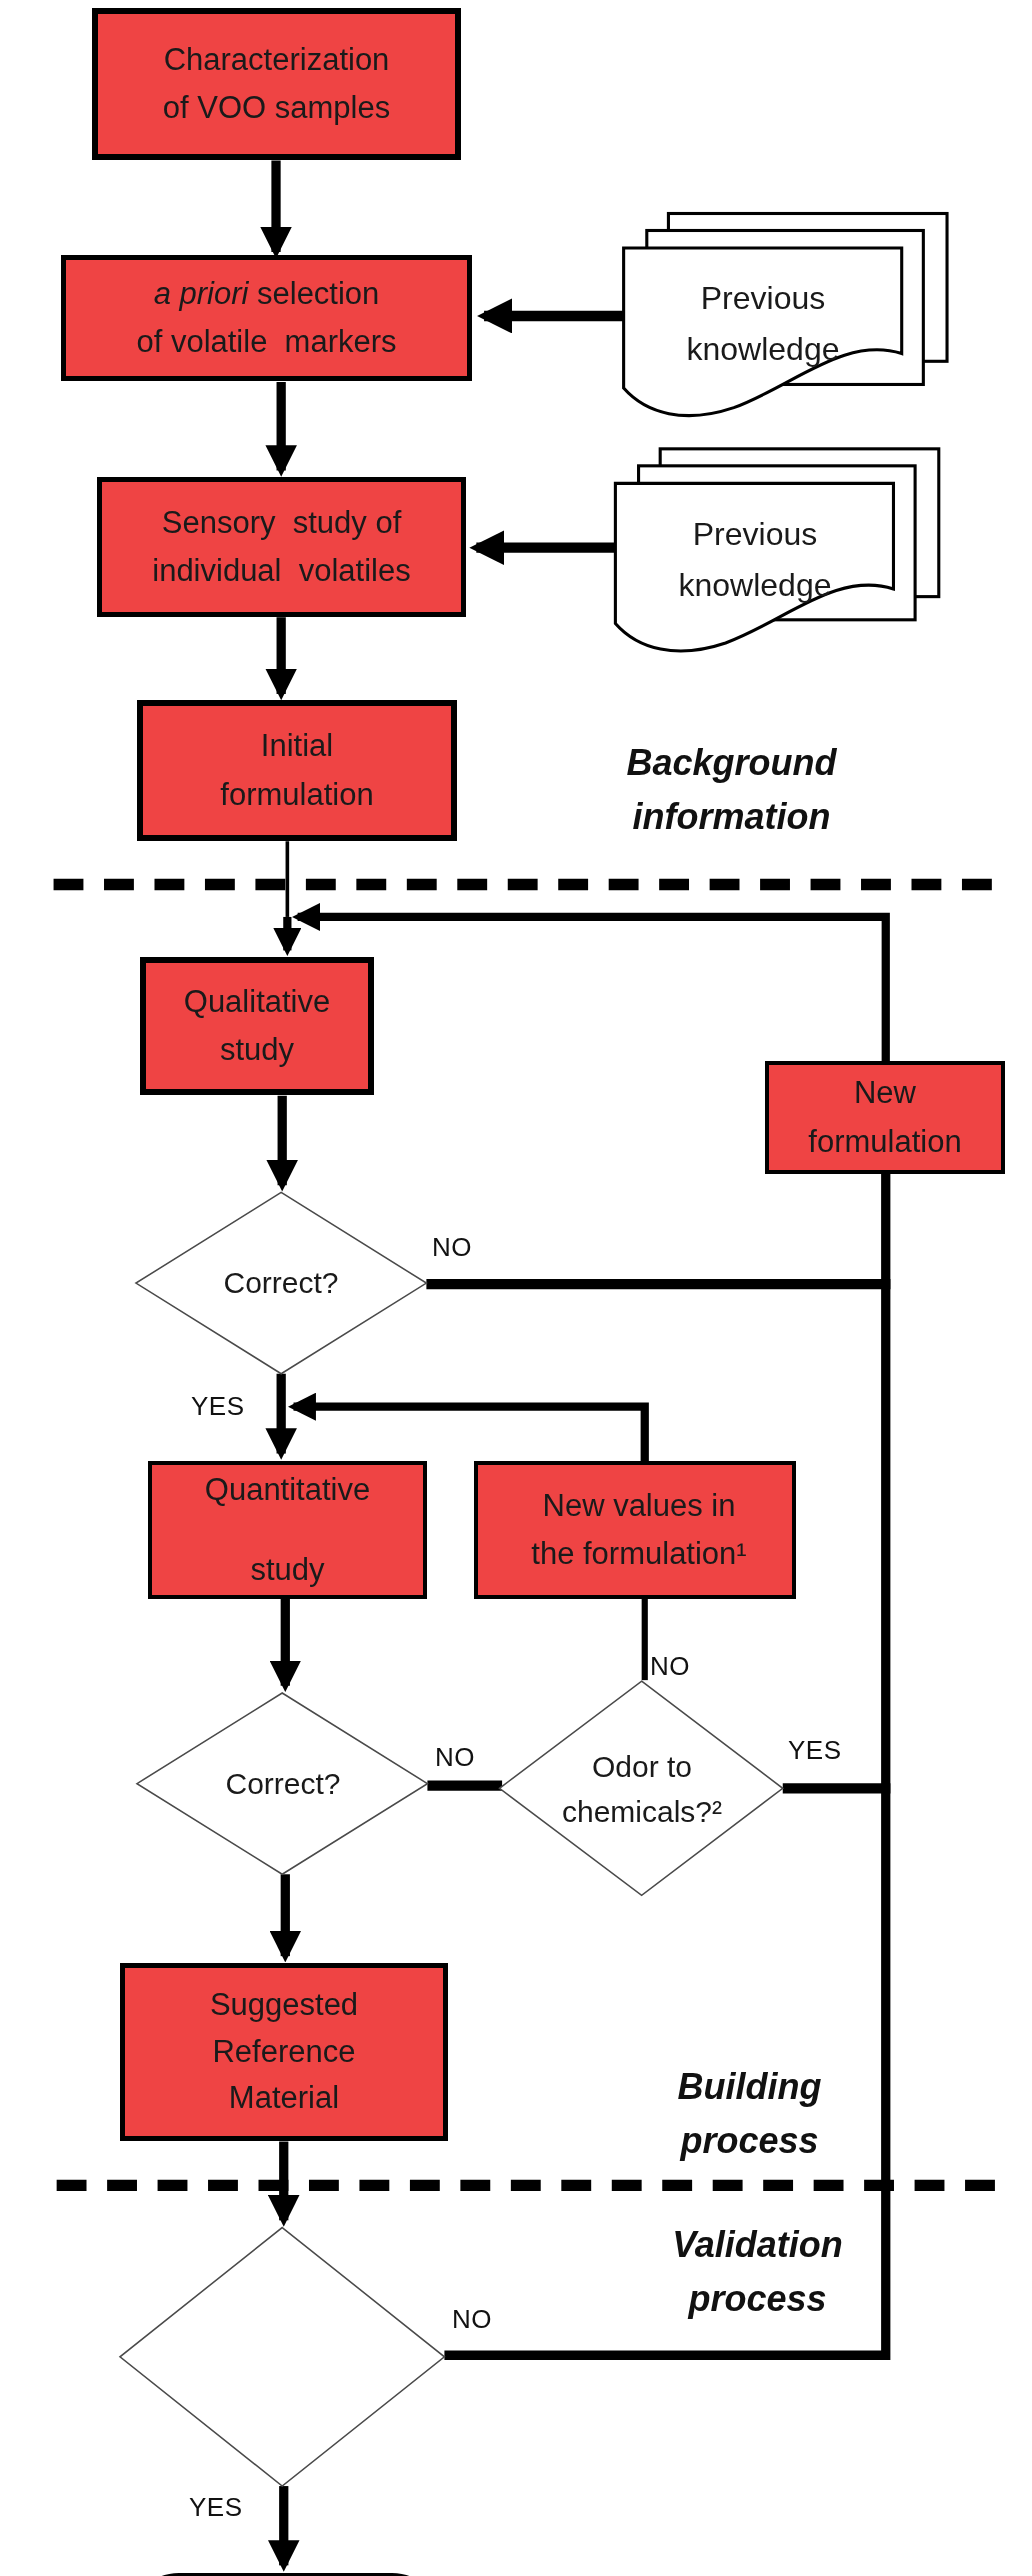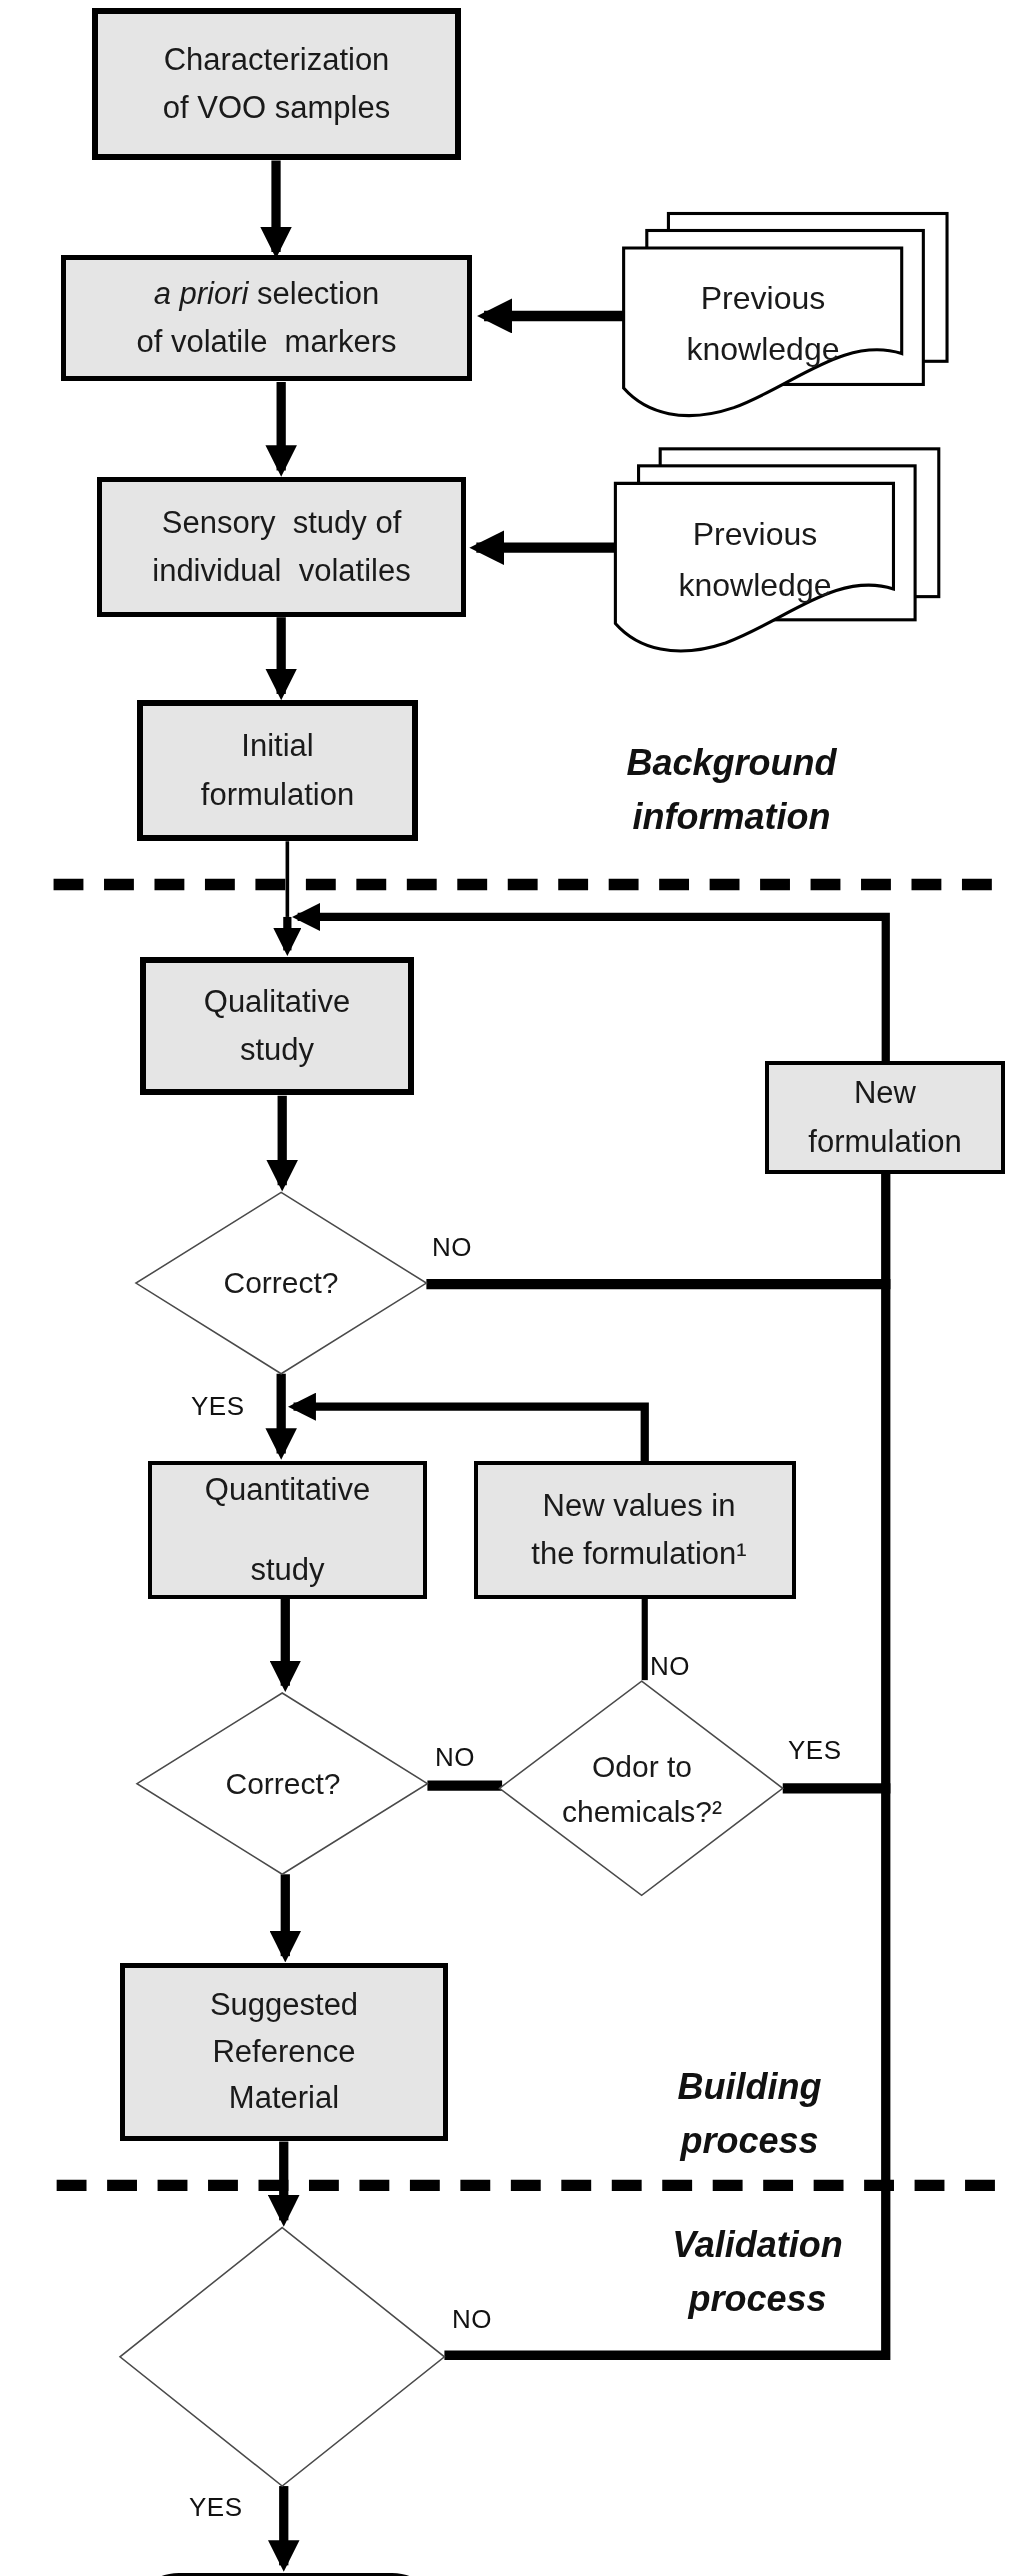--- a/index.html
+++ b/index.html
@@ -9,21 +9,21 @@
     height:2732px;
     background:#ffffff;
     font-family:"Liberation Sans", sans-serif;
     color:#1a1a1a;
     overflow:hidden;
   }
   #wires{position:absolute;left:0;top:0;width:1032px;height:2732px;}
   .box{
     position:absolute;
     box-sizing:border-box;
-    background:#e5e5e5;
+    background:#ef4444;
     border:5.2px solid #000000;
     display:flex;
     flex-direction:column;
     align-items:center;
     justify-content:center;
     text-align:center;
     font-size:31px;
     line-height:1.55;
     color:#1a1a1a;
   }
@@ -139,26 +139,26 @@
   <div class="box" style="left:61px;top:255px;width:411px;height:126px;border-width:5.2px;">
     <div class="ln"><span class="it">a priori</span><span> selection</span></div>
     <div class="ln">of volatile  markers</div>
   </div>
 
   <div class="box" style="left:97px;top:477px;width:369px;height:140px;border-width:5.2px;">
     <div class="ln">Sensory  study of</div>
     <div class="ln">individual  volatiles</div>
   </div>
 
-  <div class="box" style="left:137px;top:700px;width:281px;height:141px;border-width:6.2px;">
+  <div class="box" style="left:137px;top:700px;width:320px;height:141px;border-width:6.2px;">
     <div class="ln">Initial</div>
     <div class="ln">formulation</div>
   </div>
 
-  <div class="box" style="left:140px;top:957px;width:274px;height:138px;border-width:6.7px;">
+  <div class="box" style="left:140px;top:957px;width:234px;height:138px;border-width:6.7px;">
     <div class="ln">Qualitative</div>
     <div class="ln">study</div>
   </div>
 
   <div class="box" style="left:765px;top:1061px;width:240px;height:113px;border-width:4.1px;">
     <div class="ln">New</div>
     <div class="ln">formulation</div>
   </div>
 
   <div class="box" style="left:148px;top:1461px;width:279px;height:138px;border-width:4.6px;gap:31px;">

